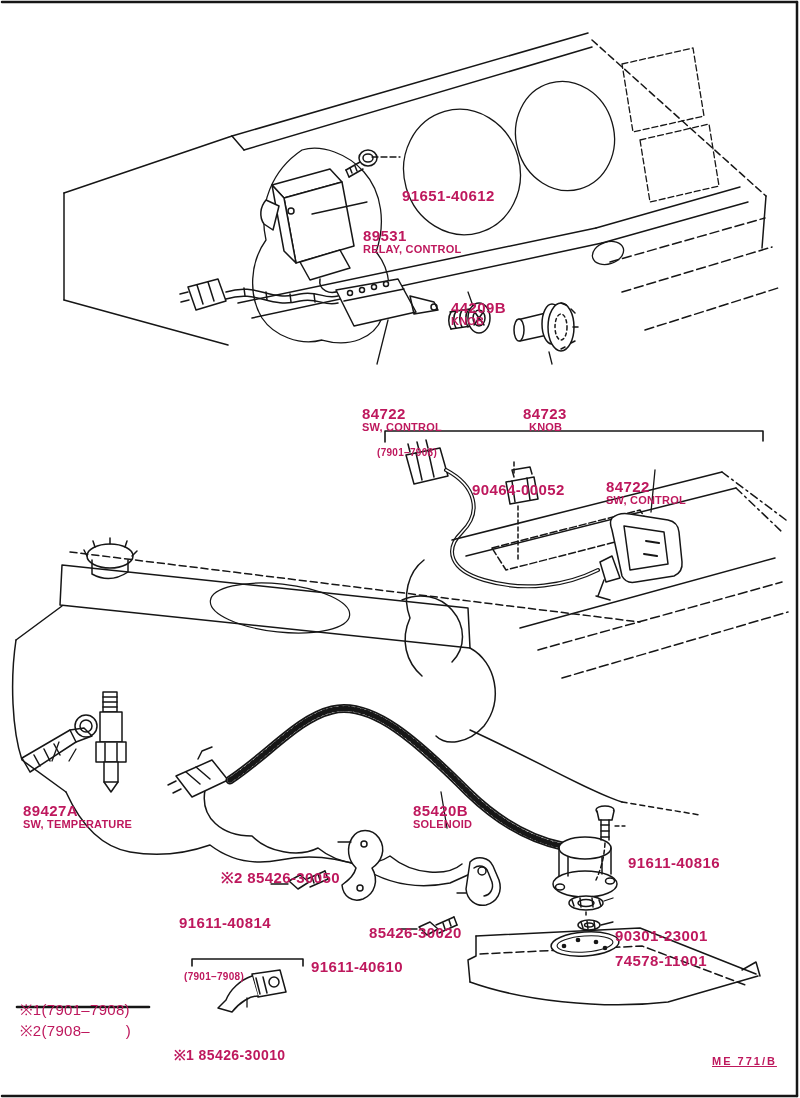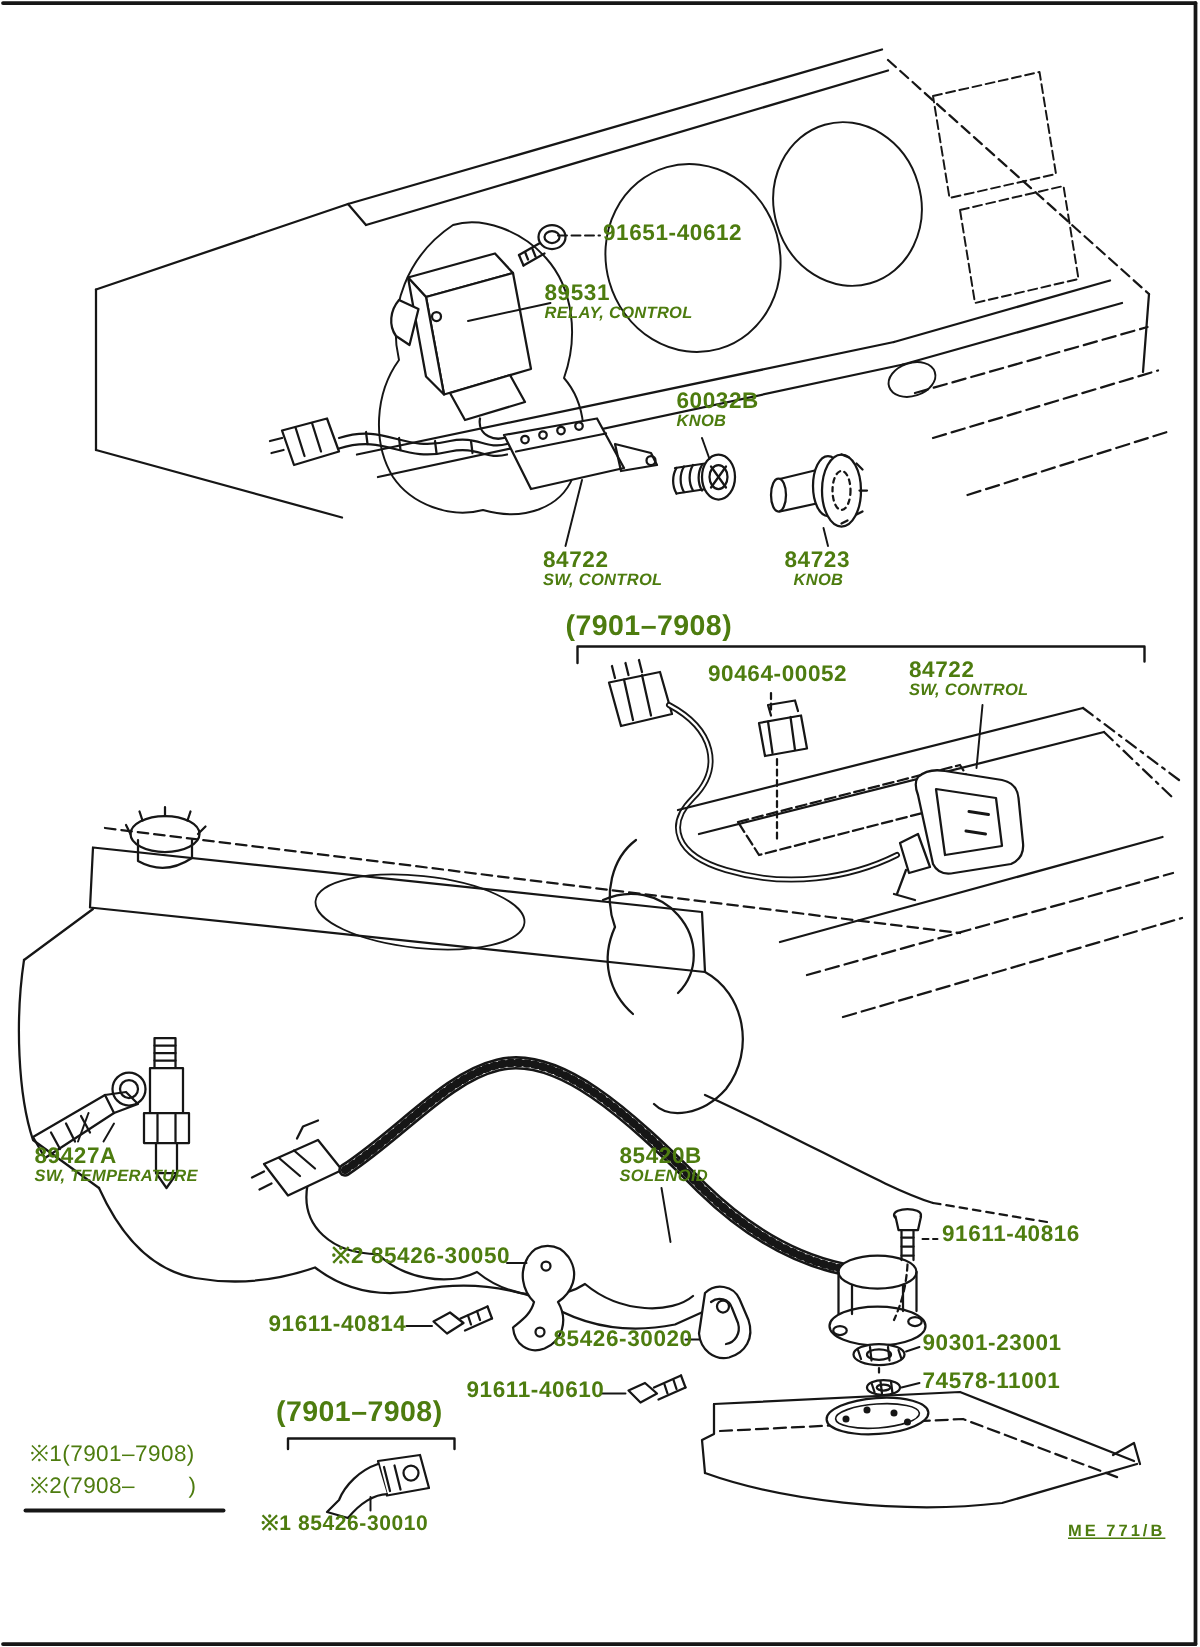--- a/index.html
+++ b/index.html
@@ -1,22 +1,22 @@
 <!DOCTYPE html>
 <html><head>
 <meta charset="utf-8">
 <style>
   html,body{margin:0;padding:0;background:#fff;}
   #page{position:relative;width:800px;height:1098px;background:#fff;overflow:hidden;
         font-family:"Liberation Sans",sans-serif;}
   #art{position:absolute;left:0;top:0;}
-  .label{position:absolute;color:#4d7c0f;line-height:1.06;}
+  .label{position:absolute;color:#be185d;line-height:1.06;margin-top:40px;}
   .pn{display:block;font-size:15px;font-weight:700;letter-spacing:.4px;white-space:pre;}
-  .sub{display:block;font-size:11px;font-weight:700;letter-spacing:.2px;white-space:pre;font-style:italic;}
-  .range{display:block;font-size:19px;font-weight:700;letter-spacing:.3px;white-space:pre;}
+  .sub{display:block;font-size:11px;font-weight:700;letter-spacing:.2px;white-space:pre;}
+  .range{display:block;font-size:10px;font-weight:700;letter-spacing:.3px;white-space:pre;}
   .code{display:block;font-size:11px;font-weight:700;letter-spacing:2px;white-space:pre;text-decoration:underline;}
   .legend-line{display:block;font-size:15px;font-weight:400;letter-spacing:.3px;white-space:pre;}
 </style>
 </head>
 <body>
 
 <div id="page">
 
 <svg id="art" width="800" height="1098" viewBox="0 0 800 1098">
 <g stroke="#161616" fill="none" stroke-width="1.5" stroke-linecap="round" stroke-linejoin="round">
@@ -319,21 +319,21 @@
   <div class="label" style="left:402px;top:148px">
     <span class="pn">91651-40612</span>
   </div>
 
   <div class="label" style="left:363px;top:188px">
     <span class="pn">89531</span>
     <span class="sub">RELAY, CONTROL</span>
   </div>
 
   <div class="label" style="left:451px;top:260px">
-    <span class="pn">60032B</span>
+    <span class="pn">44209B</span>
     <span class="sub">KNOB</span>
   </div>
 
   <div class="label" style="left:362px;top:366px">
     <span class="pn">84722</span>
     <span class="sub">SW, CONTROL</span>
   </div>
 
   <div class="label" style="left:523px;top:366px">
     <span class="pn">84723</span>

